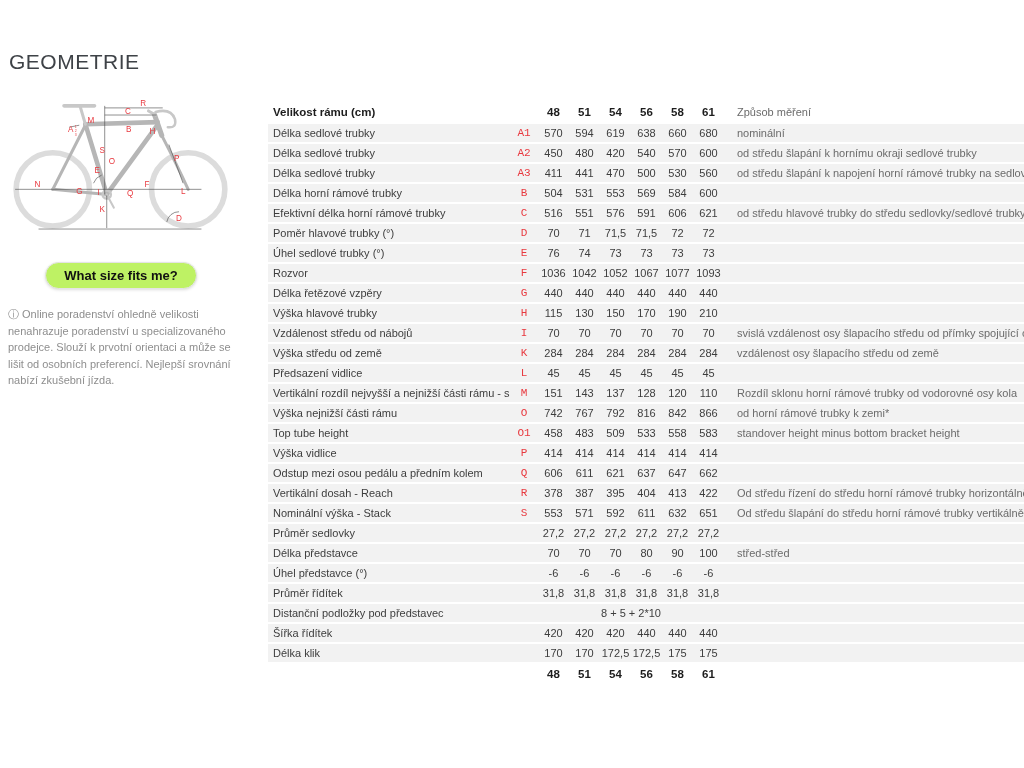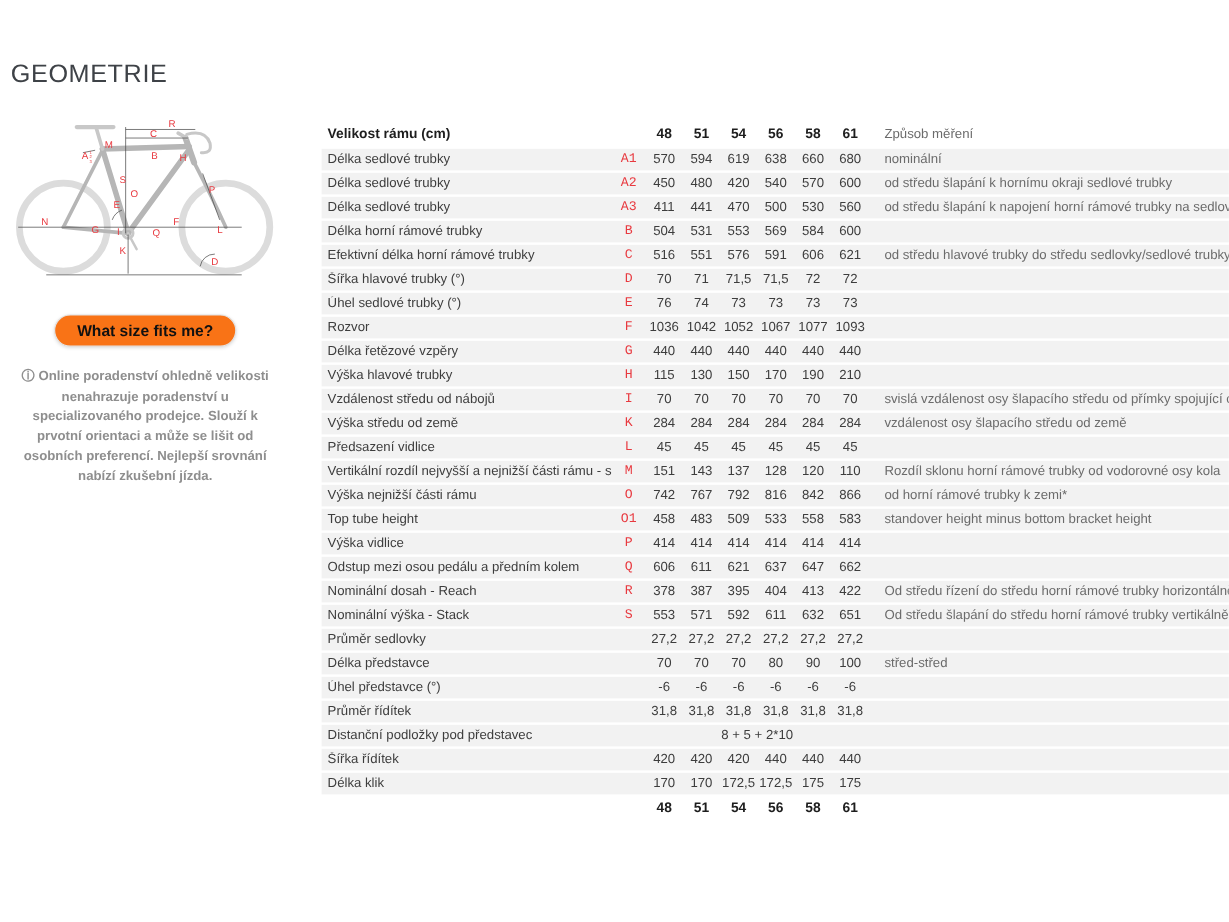--- a/index.html
+++ b/index.html
@@ -11,27 +11,27 @@
   }
   .page-title{
     position:absolute;left:9px;top:50px;
     font-size:21px;font-weight:400;color:#3e4247;letter-spacing:0.5px;
   }
   
   .left-col{position:absolute;left:8px;top:92px;width:226px;}
   .bike-svg{display:block;width:226px;height:156px;}
   .size-btn{
     display:block;margin:14px auto 0;width:152px;height:27px;
-    background:#f97316;border:1px solid #e4e4e4;border-radius:14px;
+    background:#bef264;border:1px solid #e4e4e4;border-radius:14px;
     box-shadow:0 1px 3px rgba(0,0,0,.14);
     font-family:"Liberation Sans",sans-serif;font-size:13px;font-weight:bold;color:#111;
     cursor:pointer;
   }
   .info-text{
-    margin:17px 0 0 0;font-size:11px;line-height:1.5;color:#8e8e8e;text-align:center;font-weight:bold;
+    margin:17px 0 0 0;font-size:11px;line-height:1.5;color:#8e8e8e;text-align:left;
   }
   .info-ico{font-size:11px;color:#8e8e8e;}
   
   .geo-table{position:absolute;left:240px;top:102px;width:784px;font-size:11px;}
   .row{
     display:grid;
     grid-template-columns:242px 28px repeat(6,31px) 1fr;
     align-items:center;
     height:18px;margin-bottom:2px;background:#f2f2f2;margin-left:28px;
   }
@@ -182,21 +182,21 @@
         <div class="c-letter">C</div>
         <div class="c-val">516</div>
         <div class="c-val">551</div>
         <div class="c-val">576</div>
         <div class="c-val">591</div>
         <div class="c-val">606</div>
         <div class="c-val">621</div>
         <div class="c-desc">od středu hlavové trubky do středu sedlovky/sedlové trubky</div>
       </div>
       <div class="row">
-        <div class="c-label">Šířka hlavové trubky (°)</div>
+        <div class="c-label">Poměr hlavové trubky (°)</div>
         <div class="c-letter">D</div>
         <div class="c-val">70</div>
         <div class="c-val">71</div>
         <div class="c-val">71,5</div>
         <div class="c-val">71,5</div>
         <div class="c-val">72</div>
         <div class="c-val">72</div>
         <div class="c-desc"></div>
       </div>
       <div class="row">
@@ -324,21 +324,21 @@
         <div class="c-letter">Q</div>
         <div class="c-val">606</div>
         <div class="c-val">611</div>
         <div class="c-val">621</div>
         <div class="c-val">637</div>
         <div class="c-val">647</div>
         <div class="c-val">662</div>
         <div class="c-desc"></div>
       </div>
       <div class="row">
-        <div class="c-label">Nominální dosah - Reach</div>
+        <div class="c-label">Vertikální dosah - Reach</div>
         <div class="c-letter">R</div>
         <div class="c-val">378</div>
         <div class="c-val">387</div>
         <div class="c-val">395</div>
         <div class="c-val">404</div>
         <div class="c-val">413</div>
         <div class="c-val">422</div>
         <div class="c-desc">Od středu řízení do středu horní rámové trubky horizontálně</div>
       </div>
       <div class="row">

